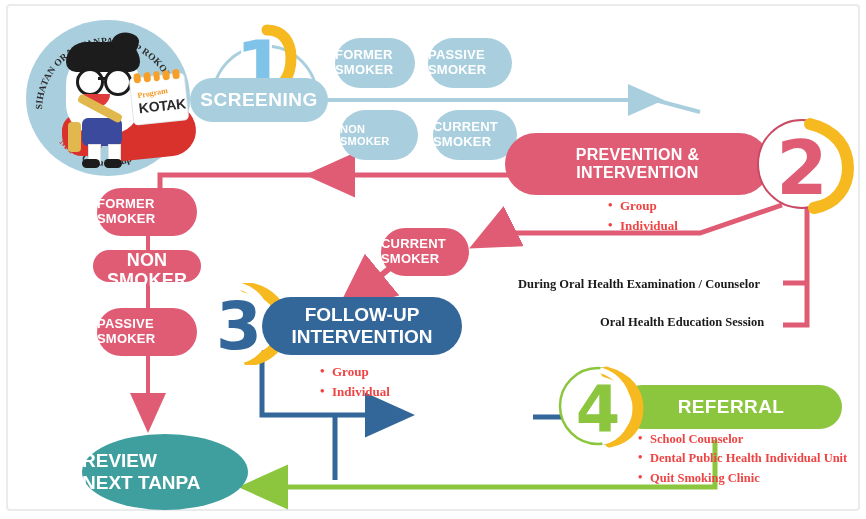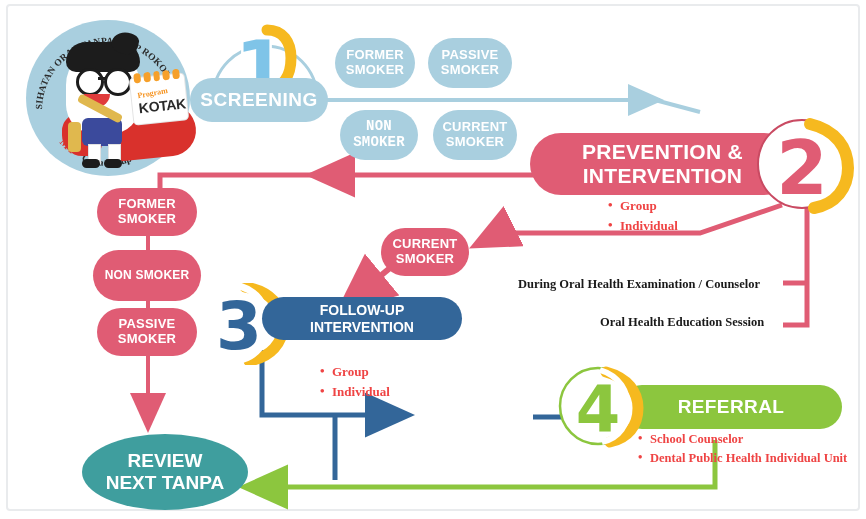--- a/index.html
+++ b/index.html
@@ -3,21 +3,21 @@
 <meta charset="utf-8">
 <style>
   html,body{margin:0;padding:0;background:#ffffff;}
   body{font-family:"Liberation Sans",sans-serif;}
   #canvas{position:relative;width:866px;height:519px;background:#ffffff;overflow:hidden;}
   #frame{position:absolute;left:6px;top:4px;width:854px;height:507px;border:2px solid #e9ebed;border-radius:4px;box-sizing:border-box;}
   .abs{position:absolute;}
   svg.layer{position:absolute;left:0;top:0;width:866px;height:519px;pointer-events:none;}
 
   
-  .pill{position:absolute;display:flex;align-items:center;justify-content:center;text-align:center;
+  .pill{position:absolute;display:flex;align-items:flex-start;justify-content:center;text-align:center;
         border-radius:999px;color:#ffffff;font-weight:bold;line-height:1.12;letter-spacing:.2px;}
   .pill-blue{background:#a9cfdf;}
   .pill-pink{background:#e05c74;}
   .pill-navy{background:#336699;}
 
   .band{position:absolute;display:flex;align-items:center;border-radius:999px;color:#fff;font-weight:bold;}
 
   
   #logo{left:20px;top:18px;width:176px;height:160px;}
   #logo .disc{position:absolute;left:6px;top:2px;width:164px;height:156px;border-radius:50%;background:#a9cfdf;}
@@ -177,31 +177,31 @@
   <div class="band pill-blue" style="left:190px;top:78px;width:138px;height:44px;justify-content:center;font-size:19px;letter-spacing:.5px;">SCREENING</div>
 
   <div class="pill pill-blue" style="left:335px;top:38px;width:80px;height:50px;font-size:13px;flex-direction:column;">
     <span>FORMER</span>
     <span>SMOKER</span>
   </div>
   <div class="pill pill-blue" style="left:428px;top:38px;width:84px;height:50px;font-size:13px;flex-direction:column;">
     <span>PASSIVE</span>
     <span>SMOKER</span>
   </div>
-  <div class="pill pill-blue" style="left:340px;top:110px;width:78px;height:50px;font-size:14px;flex-direction:column;font-family:Liberation Mono, monospace;">
+  <div class="pill pill-blue" style="left:340px;top:110px;width:78px;height:50px;font-size:11px;flex-direction:column;">
     <span>NON</span>
     <span>SMOKER</span>
   </div>
   <div class="pill pill-blue" style="left:433px;top:110px;width:84px;height:50px;font-size:13px;flex-direction:column;">
     <span>CURRENT</span>
     <span>SMOKER</span>
   </div>
 
-  <div class="band pill-pink" style="left:530px;top:133px;width:265px;height:62px;flex-direction:column;justify-content:center;
-       align-items:center;font-size:21px;line-height:1.15;letter-spacing:.3px;">
+  <div class="band pill-pink" style="left:505px;top:133px;width:265px;height:62px;flex-direction:column;justify-content:center;
+       align-items:center;font-size:16px;line-height:1.15;letter-spacing:.3px;">
     <span>PREVENTION &amp;</span>
     <span>INTERVENTION</span>
   </div>
   <div class="badge" style="left:752px;top:112px;width:104px;height:104px;">
     <svg width="104" height="104" viewBox="0 0 104 104">
       <circle cx="50" cy="52" r="44" fill="#ffffff" stroke="#c94a62" stroke-width="2"></circle>
       <path d="M58,12 C84,18 96,36 96,56 C96,76 84,92 62,96" fill="none" stroke="#f6b91f" stroke-width="12" stroke-linecap="round"></path>
       <text x="50" y="82" font-family="DejaVu Sans, sans-serif" font-size="74" font-weight="bold" fill="#e05c74" text-anchor="middle">2</text>
     </svg>
   </div>
@@ -209,40 +209,40 @@
     <div>Group</div>
     <div>Individual</div>
   </div>
   <div class="notetxt" style="left:518px;top:277px;font-size:12.5px;">During Oral Health Examination / Counselor</div>
   <div class="notetxt" style="left:600px;top:315px;font-size:12.5px;">Oral Health Education Session</div>
 
   <div class="pill pill-pink" style="left:97px;top:188px;width:100px;height:48px;font-size:13px;flex-direction:column;">
     <span>FORMER</span>
     <span>SMOKER</span>
   </div>
-  <div class="pill pill-pink" style="left:93px;top:250px;width:108px;height:51px;font-size:12px;">NON SMOKER</div>
+  <div class="pill pill-pink" style="left:93px;top:250px;width:108px;height:32px;font-size:18px;">NON SMOKER</div>
   <div class="pill pill-pink" style="left:97px;top:308px;width:100px;height:48px;font-size:13px;flex-direction:column;">
     <span>PASSIVE</span>
     <span>SMOKER</span>
   </div>
 
   <div class="pill pill-pink" style="left:381px;top:228px;width:88px;height:48px;font-size:13px;flex-direction:column;">
     <span>CURRENT</span>
     <span>SMOKER</span>
   </div>
 
   <div class="badge" style="left:205px;top:283px;width:86px;height:82px;">
     <svg width="86" height="82" viewBox="0 0 86 82">
       <path d="M40,4 C66,8 78,24 78,42 C78,60 66,74 44,78" fill="none" stroke="#f6b91f" stroke-width="11" stroke-linecap="round"></path>
       <path d="M30,2 C52,6 62,22 62,41 C62,60 52,74 32,78" fill="none" stroke="#ffffff" stroke-width="7"></path>
       <text x="34" y="66" font-family="DejaVu Sans, sans-serif" font-size="66" font-weight="bold" fill="#336699" text-anchor="middle">3</text>
     </svg>
   </div>
-  <div class="band pill-navy" style="left:262px;top:297px;width:200px;height:43px;flex-direction:column;justify-content:center;
-       align-items:center;font-size:14px;line-height:1.15;">
+  <div class="band pill-navy" style="left:262px;top:297px;width:200px;height:58px;flex-direction:column;justify-content:center;
+       align-items:center;font-size:19px;line-height:1.15;">
     <span>FOLLOW-UP</span>
     <span>INTERVENTION</span>
   </div>
   <div class="bullets" style="left:320px;top:362px;font-size:13px;line-height:1.5;">
     <div>Group</div>
     <div>Individual</div>
   </div>
 
 
   <div class="band" style="left:620px;top:385px;width:222px;height:44px;background:#8cc63e;justify-content:center;
@@ -251,21 +251,22 @@
     <svg width="88" height="88" viewBox="0 0 88 88">
       <circle cx="42" cy="44" r="38" fill="#ffffff" stroke="#8cc63e" stroke-width="2.5"></circle>
       <path d="M50,10 C72,16 82,30 82,46 C82,64 72,76 54,80" fill="none" stroke="#f6b91f" stroke-width="11" stroke-linecap="round"></path>
       <path d="M44,8 C64,14 72,30 72,46 C72,62 64,76 46,80" fill="none" stroke="#ffffff" stroke-width="6"></path>
       <text x="42" y="70" font-family="DejaVu Sans, sans-serif" font-size="64" font-weight="bold" fill="#8cc63e" text-anchor="middle">4</text>
     </svg>
   </div>
   <div class="bullets" style="left:638px;top:430px;font-size:12.5px;line-height:1.55;">
     <div>School Counselor</div>
     <div>Dental Public Health Individual Unit</div>
+    <div>Quit Smoking Clinic</div>
   </div>
 
   <div class="abs" style="left:82px;top:434px;width:166px;height:76px;border-radius:50%;background:#3f9e9e;
-       display:flex;flex-direction:column;align-items:center;justify-content:center;color:#fff;font-weight:bold;
+       display:flex;flex-direction:column;justify-content:center;color:#fff;font-weight:bold;
        font-size:19px;line-height:1.18;">
     <span>REVIEW</span>
     <span>NEXT TANPA</span>
   </div>
 </div>
 
 </body></html>

